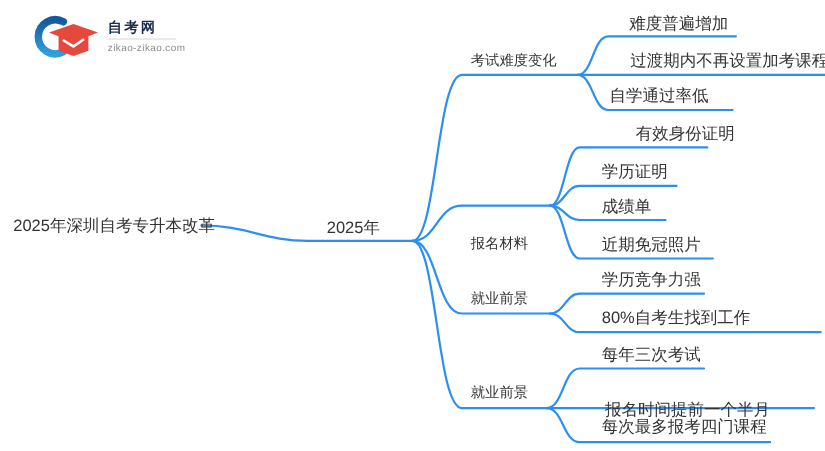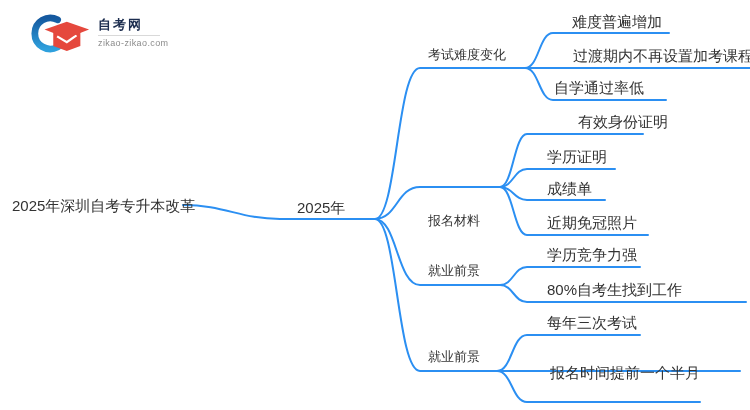--- a/index.html
+++ b/index.html
@@ -98,14 +98,15 @@
   <div class="label leaf-label" style="left:578px;top:113px;">有效身份证明</div>
   <div class="label leaf-label" style="left:547px;top:148px;">学历证明</div>
   <div class="label leaf-label" style="left:547px;top:180px;">成绩单</div>
   <div class="label leaf-label" style="left:547px;top:246px;">学历竞争力强</div>
 
   <div class="label leaf-label" style="left:547px;top:214px;">近期免冠照片</div>
   <div class="label leaf-label" style="left:547px;top:281px;">80%自考生找到工作</div>
 
   <div class="label leaf-label" style="left:547px;top:314px;">每年三次考试</div>
   <div class="label leaf-label" style="left:550px;top:364px;">报名时间提前一个半月</div>
+  <div class="label leaf-label" style="left:547px;top:380px;">每次最多报考四门课程</div>
 
 </div>
 
 </body></html>

